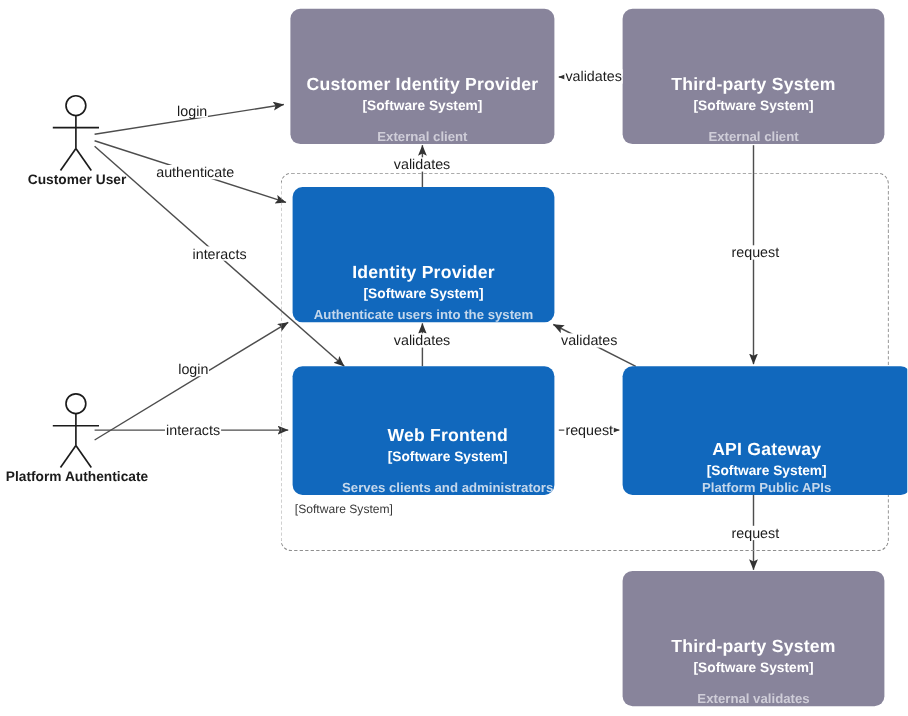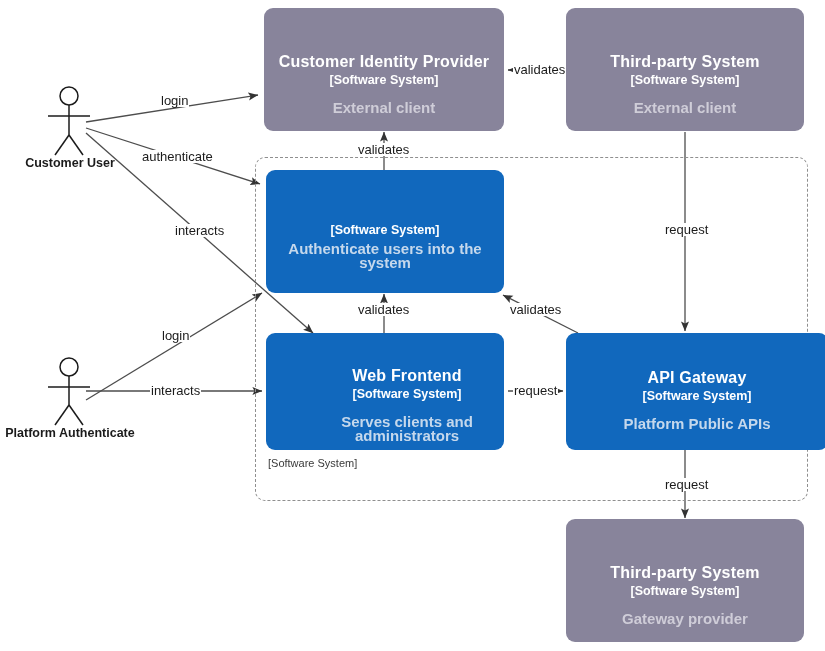--- a/index.html
+++ b/index.html
@@ -23,39 +23,39 @@
     width: 825px;
     height: 651px;
   }
   .node {
     position: absolute;
     border-radius: 9px;
     box-sizing: border-box;
     display: flex;
     flex-direction: column;
     align-items: center;
-    justify-content: center;
+    justify-content: flex-end;
     text-align: center;
     color: #ffffff;
   }
   .node.blue { background: #1168BD; }
   .node.grey { background: #88849B; }
   .node .n-title {
     font-size: 16px;
     font-weight: bold;
     line-height: 20px;
     letter-spacing: .2px;
   }
   .node .n-type {
     font-size: 12.5px;
     font-weight: bold;
     line-height: 16px;
   }
   .node .n-desc {
-    font-size: 15px;
+    font-size: 12px;
     font-weight: bold;
     line-height: 14px;
     color: #d3d2dc;
   }
   .node.blue .n-desc { color: #c5d8ec; }
   .node.grey .n-desc { color: #cfcdd8; }
 
   .boundary {
     position: absolute;
     border: 1.4px dashed #8f8f8f;
@@ -164,40 +164,41 @@
     <div class="n-desc" style="margin-top:13px;">External client</div>
   </div>
 
   <div class="node grey" style="left:566px; top:8px; width:238px; height:123px; padding-top:28px;">
     <div class="n-title">Third-party System</div>
     <div class="n-type">[Software System]</div>
     <div class="n-desc" style="margin-top:13px;">External client</div>
   </div>
 
   <div class="node blue" style="left:266px; top:170px; width:238px; height:123px; padding-top:28px;">
+    <div class="n-title">Identity Provider</div>
     <div class="n-type">[Software System]</div>
     <div class="n-desc" style="margin-top:4px;">Authenticate users into the system</div>
   </div>
 
   <div class="node blue" style="left:266px; top:333px; width:238px; height:117px; padding-top:26px;padding-left:44px;">
     <div class="n-title">Web Frontend</div>
     <div class="n-type">[Software System]</div>
     <div class="n-desc" style="margin-top:13px;">Serves clients and administrators</div>
   </div>
 
   <div class="node blue" style="left:566px; top:333px; width:262px; height:117px; padding-top:16px;">
     <div class="n-title">API Gateway</div>
     <div class="n-type">[Software System]</div>
-    <div class="n-desc" style="margin-top:13px;">Platform Public APIs</div>
+    <div class="n-desc" style="">Platform Public APIs</div>
   </div>
 
   <div class="node grey" style="left:566px; top:519px; width:238px; height:123px; padding-top:28px;">
     <div class="n-title">Third-party System</div>
     <div class="n-type">[Software System]</div>
-    <div class="n-desc" style="margin-top:13px;">Gateway provider</div>
+    <div class="n-desc" style="margin-top:13px;">External validates</div>
   </div>
 
   <div class="actor-label" style="left:0px; top:156px; width:140px;">Customer User</div>
   <div class="actor-label" style="left:0px; top:426px; width:140px;">Platform Authenticate</div>
 
   <div class="edge-label" style="left:160px; top:94px;">login</div>
 
   <div class="edge-label" style="left:141px; top:150px;">authenticate</div>
 
   <div class="edge-label" style="left:174px; top:224px;">interacts</div>

